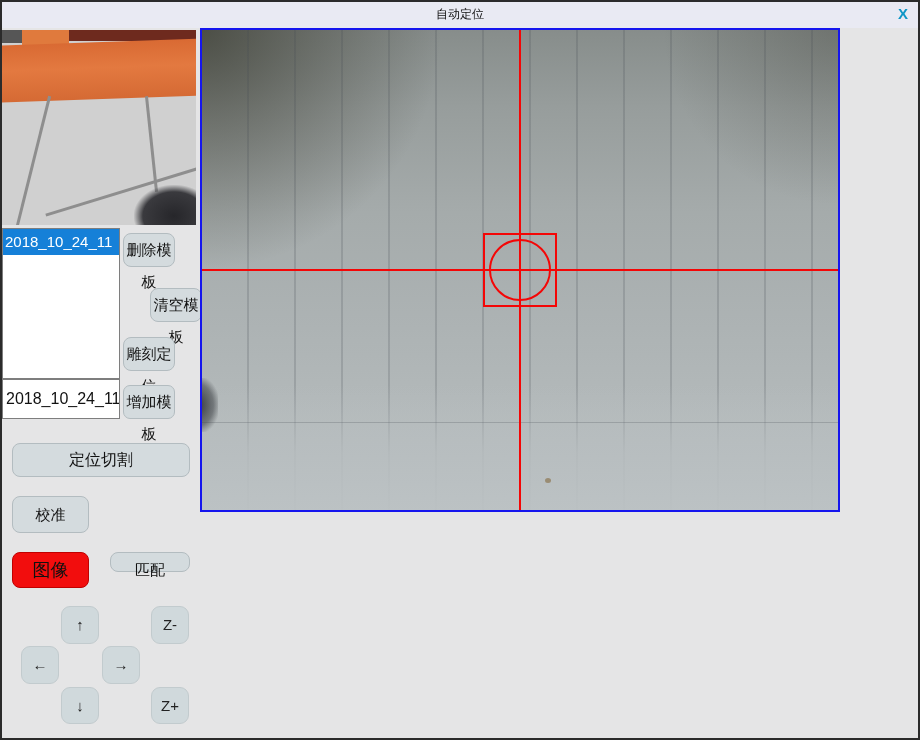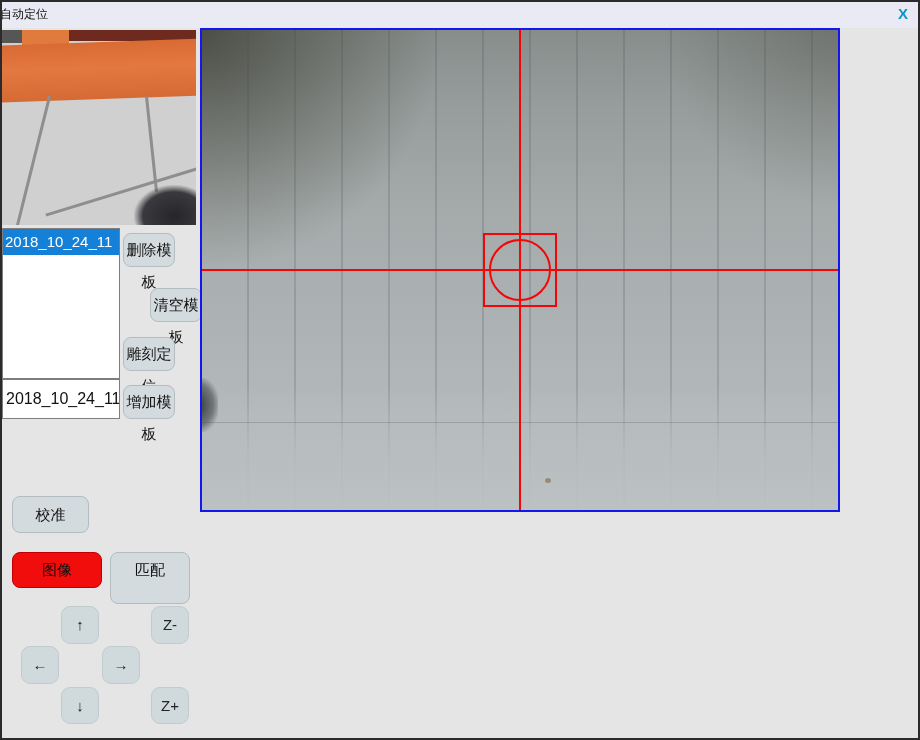--- a/index.html
+++ b/index.html
@@ -2,21 +2,21 @@
 <html><head>
 <meta charset="utf-8">
 <style>
   html,body{margin:0;padding:0;background:#cfcfcf;}
   *{box-sizing:border-box;font-family:"Liberation Sans","DejaVu Sans",sans-serif;}
   .window{position:relative;width:920px;height:740px;background:#e5e5e6;overflow:hidden;}
   .frame{position:absolute;inset:0;border:2px solid #2b2b2b;pointer-events:none;z-index:60;}
   
   .titlebar{position:absolute;left:0;top:0;width:920px;height:28px;background:#e9eaf3;z-index:5;}
   .titlebar .title{position:absolute;left:0;top:0;width:100%;height:28px;line-height:28px;
-    text-align:left;font-size:12px;color:#111;}
+    text-align:center;font-size:12px;color:#111;}
   .close-btn{position:absolute;right:7px;top:4px;width:20px;height:20px;line-height:20px;
     text-align:center;font-size:15px;font-weight:bold;color:#0d96c6;cursor:pointer;z-index:6;}
   
   .thumb{position:absolute;left:2px;top:30px;width:194px;height:195px;background:#d0d0d0;overflow:hidden;}
   .thumb .strip-dark{position:absolute;left:0;top:0;width:62px;height:13px;background:#565656;}
   .thumb .strip-orange{position:absolute;left:20px;top:0;width:47px;height:15px;background:#e07a3d;}
   .thumb .strip-maroon{position:absolute;left:66px;top:0;width:130px;height:11px;background:#6e2a1e;}
   .thumb .beam{position:absolute;left:-6px;top:12px;width:210px;height:57px;
     background:linear-gradient(180deg,#d96a33 0%,#e37940 45%,#d56a34 100%);transform:rotate(-2deg);}
   .thumb .grout{position:absolute;background:#8e8e8e;}
@@ -85,25 +85,26 @@
   </div>
 
   <div class="listbox">
     <div class="list-item-selected">2018_10_24_11</div>
   </div>
   <div class="name-input">2018_10_24_11</div>
 
   <div class="btn tbtn" style="top:233px;">删除模板</div>
   <div class="btn tbtn" style="top:288px;margin-left:27px;">清空模板</div>
   <div class="btn tbtn" style="top:324px;margin-top:13px;">雕刻定位</div>
-  <div class="btn tbtn" style="top:385px;">增加模板</div>
+  <div class="btn tbtn" style="top:385px;border-radius:7px;">增加模板</div>
 
+  <div class="btn" style="left:12px;top:443px;width:178px;height:34px;font-size:16px;line-height:32px;">定位切割</div>
   <div class="btn" style="left:12px;top:496px;width:77px;height:37px;font-size:15px;line-height:35px;">校准</div>
-  <div class="btn btn-red" style="left:12px;top:552px;width:90px;height:36px;font-size:15px;line-height:34px;">图像</div>
-  <div class="btn" style="left:110px;top:552px;width:80px;height:52px;font-size:15px;line-height:34px;">匹配</div>
+  <div class="btn btn-red" style="left:12px;top:552px;width:77px;height:36px;font-size:18px;line-height:34px;">图像</div>
+  <div class="btn" style="left:110px;top:552px;width:80px;height:20px;font-size:15px;line-height:34px;">匹配</div>
 
   <div class="btn jog" style="left:61px;top:606px;width:38px;height:38px;line-height:36px;">↑</div>
   <div class="btn jog" style="left:151px;top:606px;width:38px;height:38px;line-height:36px;">Z-</div>
   <div class="btn jog" style="left:21px;top:646px;width:38px;height:38px;line-height:36px;">←</div>
   <div class="btn jog" style="left:102px;top:646px;width:38px;height:38px;line-height:36px;">→</div>
   <div class="btn jog" style="left:61px;top:687px;width:38px;height:37px;line-height:35px;">↓</div>
   <div class="btn jog" style="left:151px;top:687px;width:38px;height:37px;line-height:35px;">Z+</div>
 
   <div class="camera">
     <div class="cam-lines"></div>

